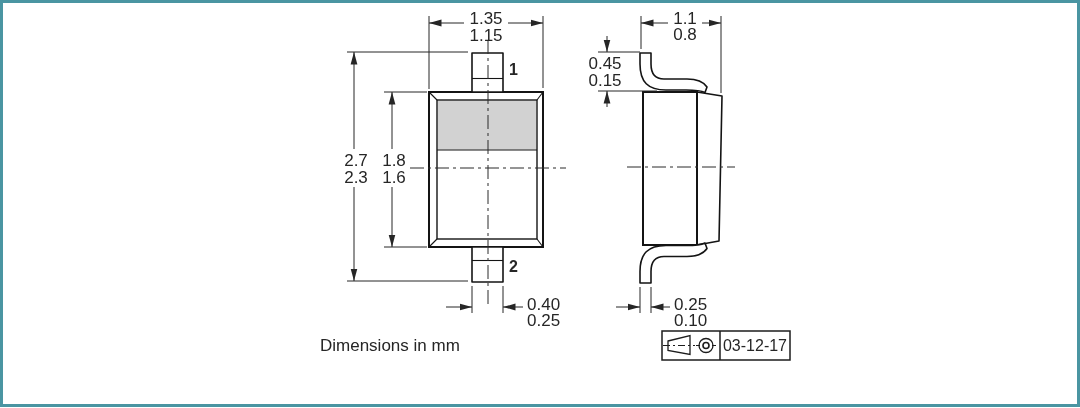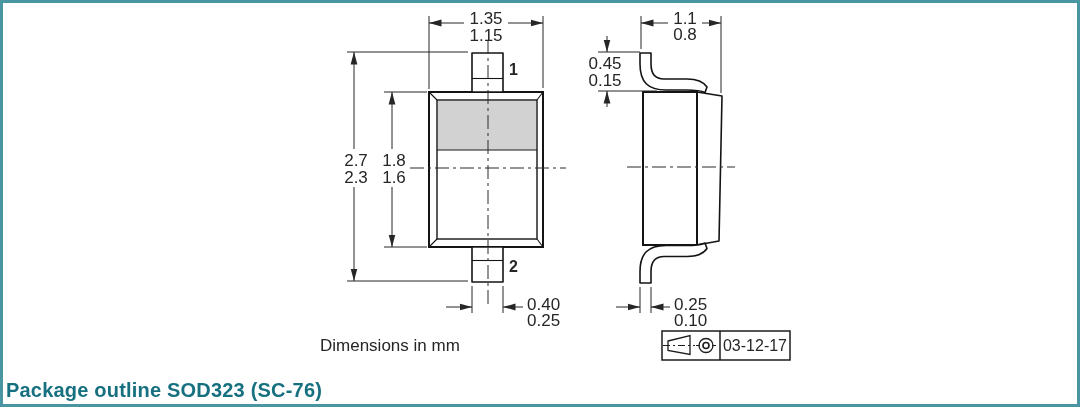--- a/index.html
+++ b/index.html
@@ -163,14 +163,13 @@
         <line x1="663" y1="345.5" x2="695" y2="345.5" stroke="#1c1c1c" stroke-width="1" stroke-dasharray="7,3,2,3"></line>
         <circle cx="706" cy="345.5" r="7" fill="none" stroke="#1c1c1c" stroke-width="1.3"></circle>
         <circle cx="706" cy="345.5" r="3" fill="none" stroke="#1c1c1c" stroke-width="1.6"></circle>
         <line x1="696" y1="345.5" x2="700" y2="345.5" stroke="#1c1c1c" stroke-width="1"></line>
         <line x1="712" y1="345.5" x2="716" y2="345.5" stroke="#1c1c1c" stroke-width="1"></line>
       </g>
       <text class="date" x="755" y="351" text-anchor="middle">03-12-17</text>
     </g>
   </svg>
 
-  <div class="page-title">Package outline SOD323 (SC-76)</div>
 </div>
 
 </body></html>

